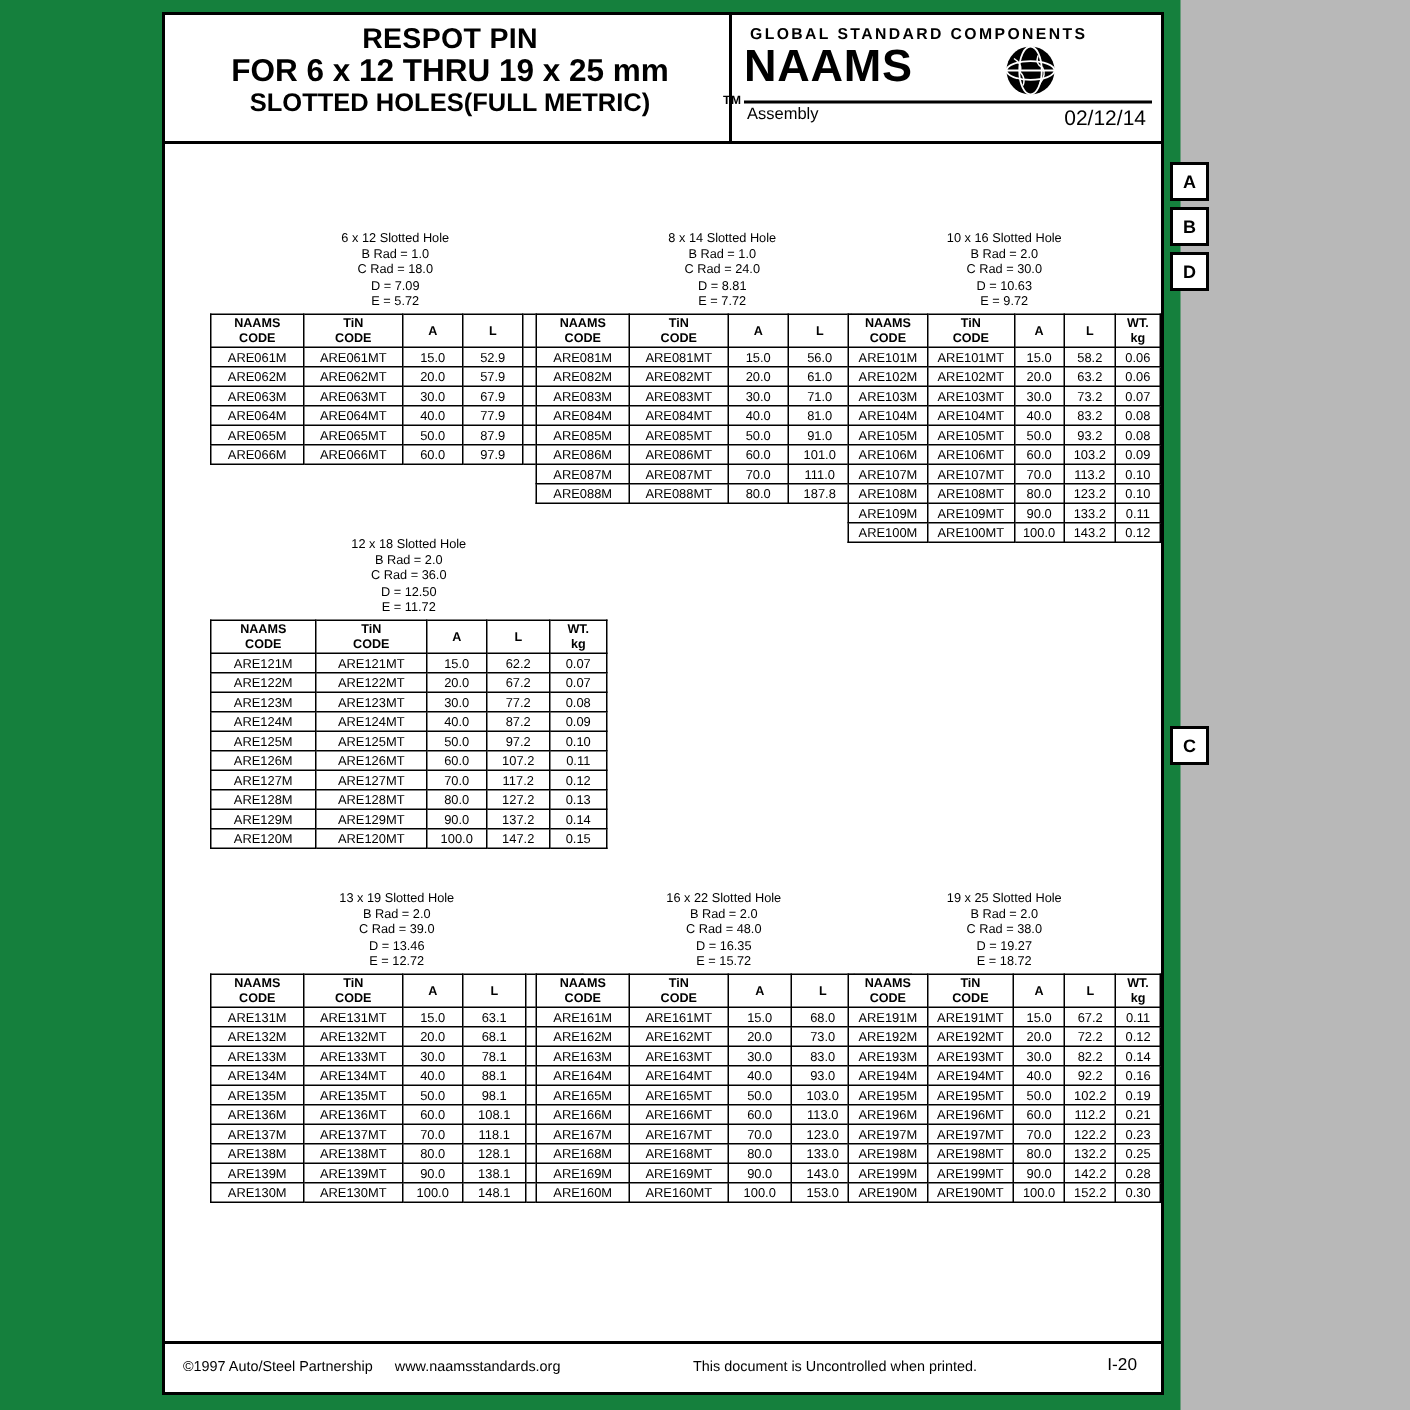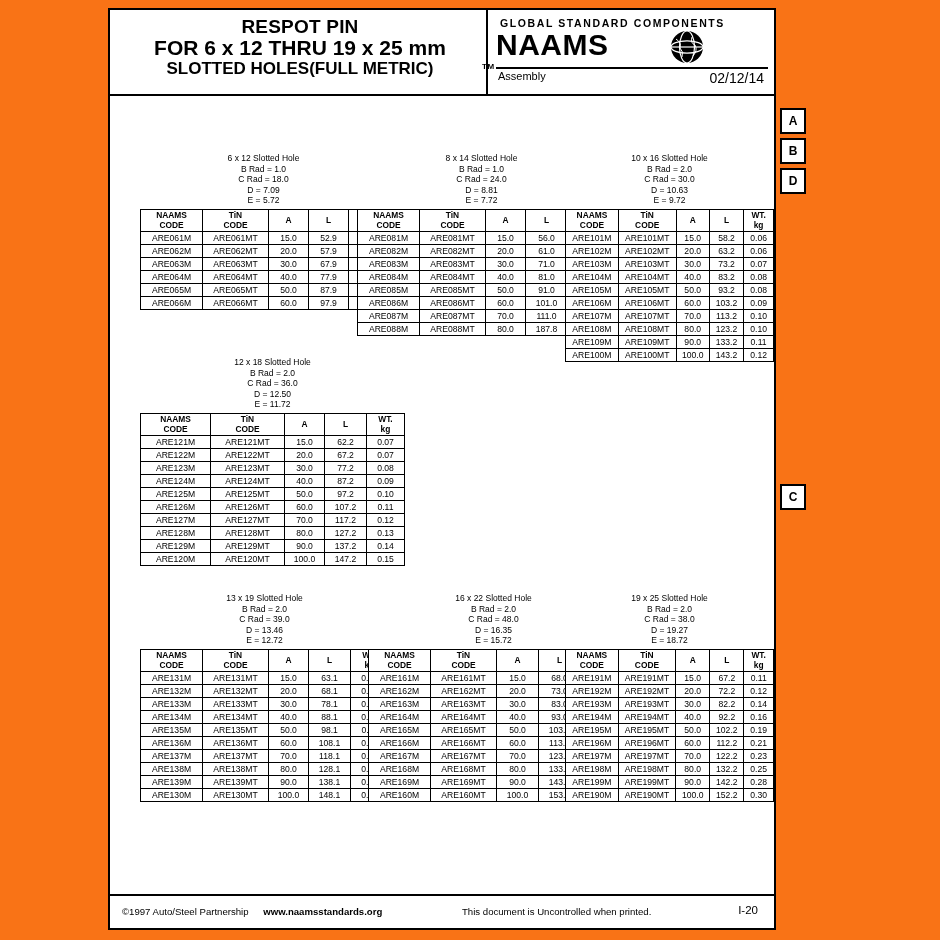--- a/index.html
+++ b/index.html
@@ -9,23 +9,23 @@
   }
   body {
     width: 940px;
     height: 940px;
     font-family: "Liberation Sans", sans-serif;
     overflow: hidden;
   }
   .page {
     position: absolute;
     left: 0; top: 0;
-    width: 940px;
+    width: 787px;
     height: 940px;
-    background: #f97316;
+    background: #15803d;
   }
   .sheet-border {
     position: absolute;
     left: 108px;
     top: 8px;
     width: 668px;
     height: 922px;
     border: 2px solid #000;
     background: #fff;
     box-sizing: border-box;
@@ -180,21 +180,21 @@
     height: 34px;
     border-top: 2px solid #000;
     box-sizing: border-box;
     font-size: 9.6px;
   }
   .f-left {
     position: absolute;
     left: 12px;
     top: 10px;
   }
-  .f-left .url { margin-left: 12px; font-weight: bold; }
+  .f-left .url { margin-left: 12px; font-weight: normal; }
   .f-center {
     position: absolute;
     left: 352px;
     top: 10px;
   }
   .f-right {
     position: absolute;
     right: 16px;
     top: 8px;
     font-size: 11.5px;
@@ -645,21 +645,21 @@
                 <td>ARE130M</td>
                 <td>ARE130MT</td>
                 <td>100.0</td>
                 <td>148.1</td>
                 <td>0.17</td>
               </tr>
             </tbody>
         </table>
       </div>
 
-      <div class="group" style="left:258px; top:497px;">
+      <div class="group" style="left:247px; top:497px;">
         <div class="grp-head">16 x 22 Slotted Hole
 B Rad = 2.0
 C Rad = 48.0
 D = 16.35
 E = 15.72</div>
         <table class="spec">
           <thead>
             <tr>
               <th style="width:62px"><span>NAAMS</span><span class="l2">CODE</span></th>
               <th style="width:66px"><span>TiN</span><span class="l2">CODE</span></th>

